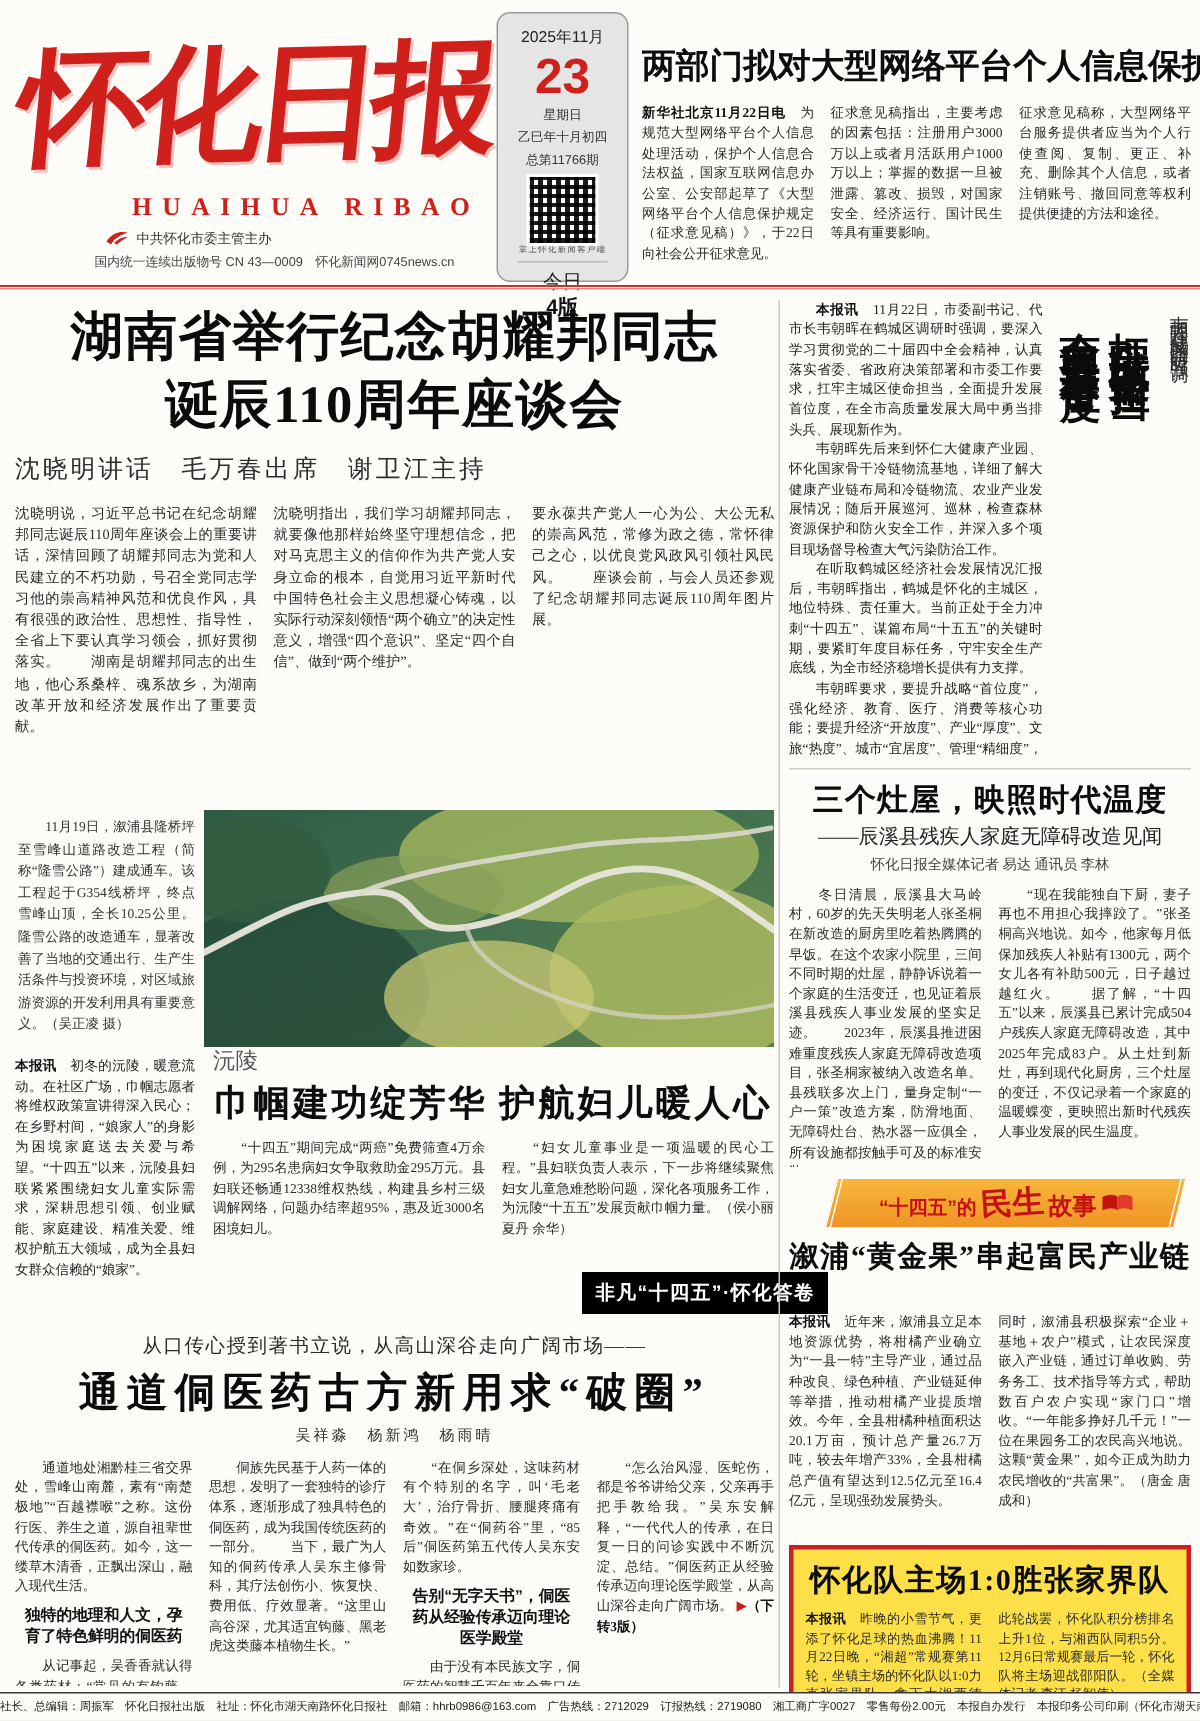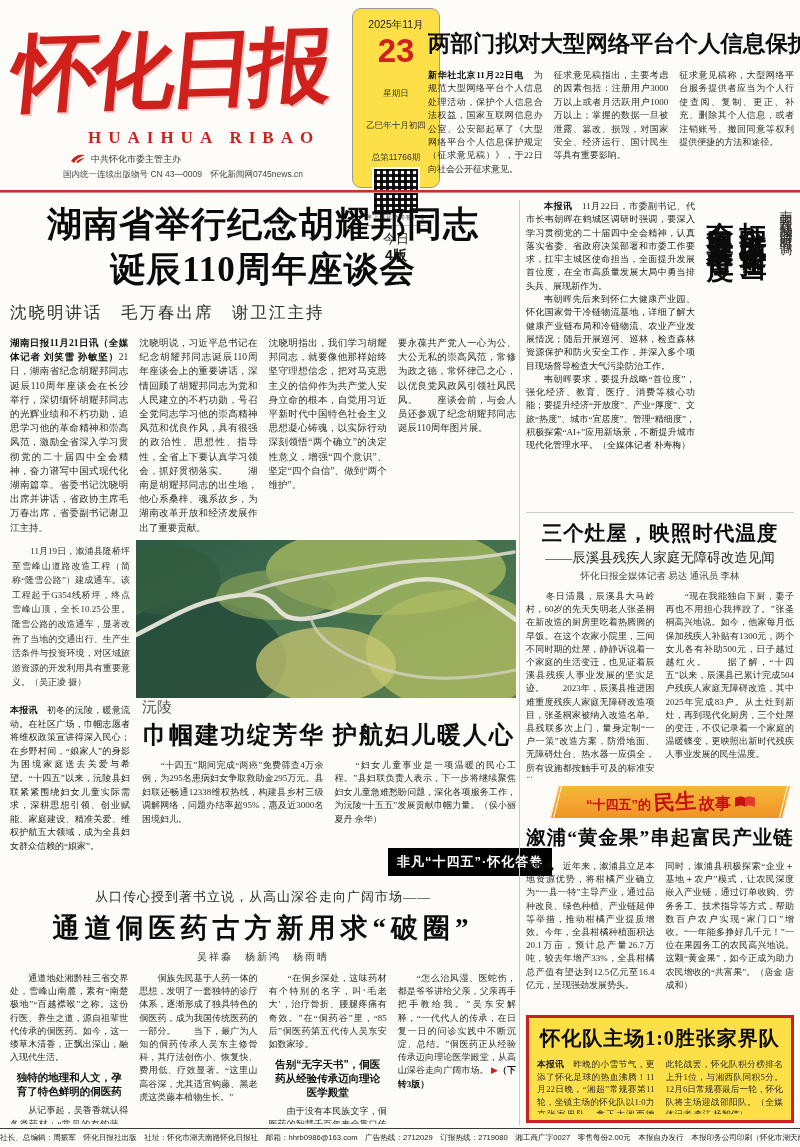--- a/index.html
+++ b/index.html
@@ -9,25 +9,25 @@
   .masthead-title{position:absolute;left:14px;top:14px;width:320px;height:112px;
       font-size:84px;font-weight:900;color:#cf201c;letter-spacing:-6px;line-height:112px;
       transform:skewX(-7deg) rotate(-1.5deg);white-space:nowrap;
       font-family:"Liberation Serif","DejaVu Serif",serif;text-shadow:2px 2px 0 rgba(207,32,28,.25);}
   .masthead-latin{position:absolute;left:88px;top:128px;font-family:"Liberation Serif",serif;
       font-size:17px;font-weight:bold;color:#cf201c;letter-spacing:7px;}
   .org-line{position:absolute;left:70px;top:153px;width:260px;font-size:9px;color:#333;
       display:flex;align-items:center;gap:5px;font-family:"Liberation Sans",sans-serif;}
   .issn-line{position:absolute;left:28px;top:169px;width:310px;font-size:8.5px;color:#444;
       text-align:center;font-family:"Liberation Sans",sans-serif;}
-  .datebox{position:absolute;left:352px;top:8px;width:86px;height:178px;border:1px solid #9a9a9a;
-      border-radius:9px;text-align:center;font-family:"Liberation Sans",sans-serif;background:#fde047;}
+  .datebox{position:absolute;left:331px;top:8px;width:86px;height:178px;border:1px solid #9a9a9a;
+      border-radius:9px;text-align:center;font-family:"Liberation Sans",sans-serif;background:#e5e5e5;}
   .datebox .ym{font-size:10.5px;margin-top:9px;color:#222;}
   .datebox .day{font-size:33px;font-weight:bold;color:#cf201c;line-height:34px;margin-top:2px;}
-  .datebox .small{font-size:8.5px;color:#333;margin-top:20px;}
+  .datebox .small{font-size:8.5px;color:#333;margin-top:3px;}
   .qr{width:44px;height:44px;margin:5px auto 1px;background:
       repeating-linear-gradient(0deg,#1a1a1a 0 3px,#fff 3px 6px),
       repeating-linear-gradient(90deg,#1a1a1a 0 3px,rgba(255,255,255,.85) 3px 6px);
       background-blend-mode:multiply;outline:2px solid #fff;}
   .qr-cap{font-size:5.5px;color:#555;letter-spacing:1px;}
   .datebox .div{width:60px;height:1px;background:#bbb;margin:4px auto;}
   .datebox .today{font-size:13px;color:#222;}
   .datebox .pages{font-size:14px;font-weight:bold;color:#111;line-height:15px;}
   .topstory{position:absolute;left:428px;top:28px;width:366px;}
   .topstory h2{margin:0 0 10px;font-size:22.5px;font-weight:900;color:#0d0d0d;text-align:center;
@@ -88,21 +88,21 @@
   .zaowu .col{height:188px;font-size:9px;line-height:13.2px;}
   .minsheng{position:relative;margin:8px 0 6px 28px;width:225px;height:32px;
       transform:skewX(-14deg);background:linear-gradient(180deg,#f8b63a,#ef9426);
       border-left:4px double #fff;border-right:4px double #fff;
       display:flex;align-items:center;justify-content:center;gap:4px;}
   .minsheng .inner{transform:skewX(14deg);display:flex;align-items:baseline;gap:3px;color:#c41111;
       font-family:"Liberation Sans",sans-serif;}
   .minsheng .pre{font-size:13px;font-weight:bold;}
   .minsheng .big{font-size:21px;font-weight:900;transform:rotate(-4deg);}
   .minsheng .mid{font-size:16px;font-weight:900;}
-  .xupu h2{margin:6px 0 9px;text-align:center;font-size:19.5px;font-weight:900;color:#0c0c0c;
+  .xupu h2{margin:6px 0 24px;text-align:center;font-size:19.5px;font-weight:900;color:#0c0c0c;
       font-family:"Liberation Serif",serif;letter-spacing:1px;white-space:nowrap;}
   .xupu .col{height:146px;font-size:9px;line-height:13.2px;}
   .matchbox{margin-top:9px;border:3.5px solid #cc1f1f;padding:5px 8px 6px;background:#fde047;}
   .matchbox h2{margin:2px 0 6px;text-align:center;font-size:20px;font-weight:900;color:#0b0b0b;
       font-family:"Liberation Serif",serif;letter-spacing:1px;white-space:nowrap;}
   .matchbox .col{height:56px;font-size:8.7px;line-height:12.6px;}
   
   .footer{position:absolute;left:0;bottom:0;width:800px;height:18px;border-top:1px solid #3a3a3a;
       font-size:7.6px;color:#222;text-align:center;line-height:17px;white-space:nowrap;
       overflow:hidden;background:#fdfcf9;font-family:"Liberation Sans",sans-serif;}
@@ -149,21 +149,20 @@
 
   <div class="redrule"></div>
 
   <div class="lead">
     <h1>
       <span>湖南省举行纪念胡耀邦同志</span><br>
       <span>诞辰110周年座谈会</span>
     </h1>
     <div class="subhead">沈晓明讲话　毛万春出席　谢卫江主持</div>
     <div class="cols">
-      <div class="col"><b class="dateline">湖南日报11月21日讯（全媒体记者 刘笑雪 孙敏坚）</b><span>21日，湖南省纪念胡耀邦同志诞辰110周年座谈会在长沙举行，深切缅怀胡耀邦同志的光辉业绩和不朽功勋，追思学习他的革命精神和崇高风范，激励全省深入学习贯彻党的二十届四中全会精神，奋力谱写中国式现代化湖南篇章。省委书记沈晓明出席并讲话，省政协主席毛万春出席，省委副书记谢卫江主持。</span></div>
       <div class="col">沈晓明说，习近平总书记在纪念胡耀邦同志诞辰110周年座谈会上的重要讲话，深情回顾了胡耀邦同志为党和人民建立的不朽功勋，号召全党同志学习他的崇高精神风范和优良作风，具有很强的政治性、思想性、指导性，全省上下要认真学习领会，抓好贯彻落实。　　湖南是胡耀邦同志的出生地，他心系桑梓、魂系故乡，为湖南改革开放和经济发展作出了重要贡献。</div>
       <div class="col">沈晓明指出，我们学习胡耀邦同志，就要像他那样始终坚守理想信念，把对马克思主义的信仰作为共产党人安身立命的根本，自觉用习近平新时代中国特色社会主义思想凝心铸魂，以实际行动深刻领悟“两个确立”的决定性意义，增强“四个意识”、坚定“四个自信”、做到“两个维护”。</div>
       <div class="col">要永葆共产党人一心为公、大公无私的崇高风范，常修为政之德，常怀律己之心，以优良党风政风引领社风民风。　　座谈会前，与会人员还参观了纪念胡耀邦同志诞辰110周年图片展。</div>
     </div>
   </div>
 
   <div class="caption">　　11月19日，溆浦县隆桥坪至雪峰山道路改造工程（简称“隆雪公路”）建成通车。该工程起于G354线桥坪，终点雪峰山顶，全长10.25公里。隆雪公路的改造通车，显著改善了当地的交通出行、生产生活条件与投资环境，对区域旅游资源的开发利用具有重要意义。（吴正凌 摄）</div>
   <div class="photo">
     <svg width="380" height="158" viewBox="0 0 380 158">
       <defs>
@@ -220,20 +219,21 @@
     </div>
   </div>
 
   <div class="vrule"></div>
   <div class="rail">
 
     <div class="hechen">
       <div class="body">
         <p><b class="dateline">本报讯</b><span>　11月22日，市委副书记、代市长韦朝晖在鹤城区调研时强调，要深入学习贯彻党的二十届四中全会精神，认真落实省委、省政府决策部署和市委工作要求，扛牢主城区使命担当，全面提升发展首位度，在全市高质量发展大局中勇当排头兵、展现新作为。</span></p>
         <p>韦朝晖先后来到怀仁大健康产业园、怀化国家骨干冷链物流基地，详细了解大健康产业链布局和冷链物流、农业产业发展情况；随后开展巡河、巡林，检查森林资源保护和防火安全工作，并深入多个项目现场督导检查大气污染防治工作。</p>
+        <p>在听取鹤城区经济社会发展情况汇报后，韦朝晖指出，鹤城是怀化的主城区，地位特殊、责任重大。当前正处于全力冲刺“十四五”、谋篇布局“十五五”的关键时期，要紧盯年度目标任务，守牢安全生产底线，为全市经济稳增长提供有力支撑。</p>
         <p>韦朝晖要求，要提升战略“首位度”，强化经济、教育、医疗、消费等核心功能；要提升经济“开放度”、产业“厚度”、文旅“热度”、城市“宜居度”、管理“精细度”，积极探索“AI+”应用新场景，不断提升城市现代化管理水平。（全媒体记者 朴寿梅）</p>
       </div>
       <div class="vhead">
         <span>扛牢主城区使命担当</span><br>
         <span>全面提升发展首位度</span>
       </div>
       <div class="vkick">韦朝晖在鹤城区调研时强调</div>
     </div>
 
     <div class="hrule"></div>

